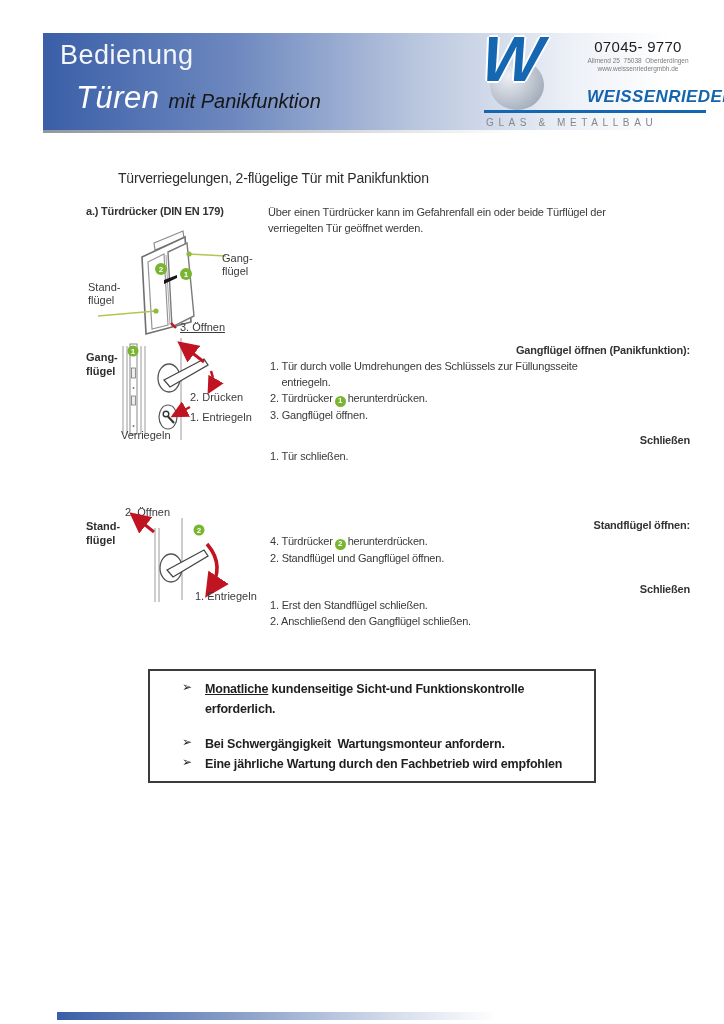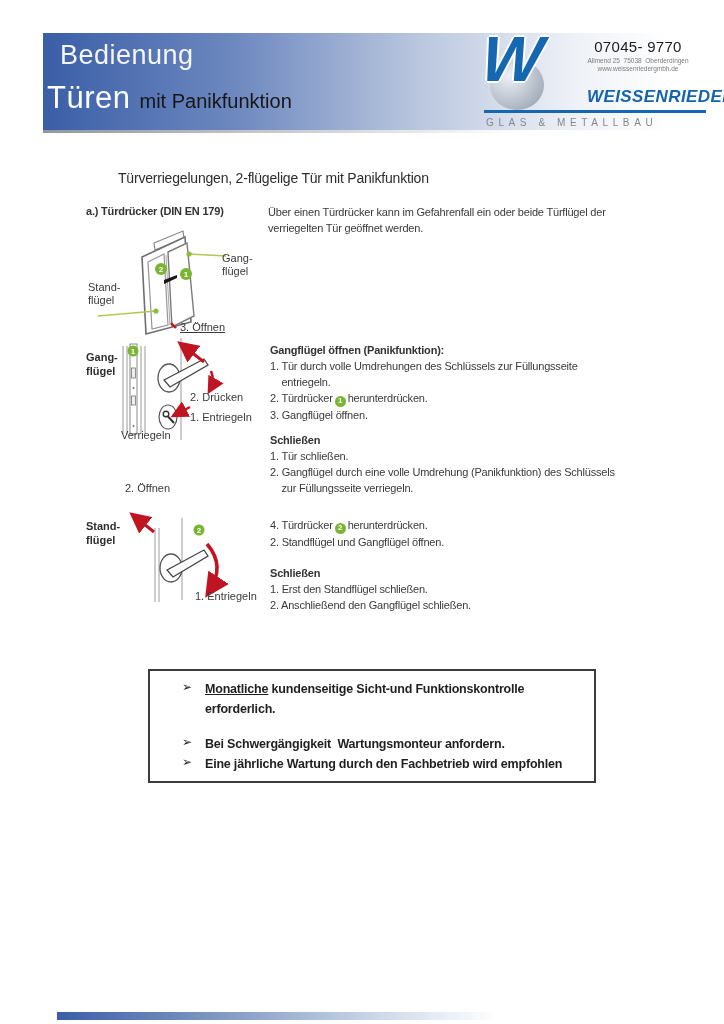--- a/index.html
+++ b/index.html
@@ -4,21 +4,21 @@
 <style>
   html,body{margin:0;padding:0;background:#fff;}
   .page{position:relative;width:724px;height:1024px;background:#ffffff;overflow:hidden;
         font-family:"Liberation Sans","DejaVu Sans",sans-serif;color:#3a3a3a;}
   
   .banner{position:absolute;left:43px;top:33px;width:681px;height:97px;
           background:linear-gradient(to right,#3a5ea7 0%,#6d88bf 28%,#b9c6de 55%,#eef1f7 78%,#ffffff 92%);}
   .banner::after{content:"";position:absolute;left:0;bottom:-3px;height:3px;width:70%;
           background:linear-gradient(to right,rgba(110,115,125,.75),rgba(200,205,215,0));}
   .banner-l1{position:absolute;left:17px;top:7px;font-size:27px;color:#f4f6fa;letter-spacing:.5px;}
-  .banner-l2{position:absolute;left:4px;top:47px;white-space:nowrap;}
+  .banner-l2{position:absolute;left:33px;top:47px;white-space:nowrap;font-style:italic;}
   .banner-l2 .big{font-size:31px;color:#fdfdfe;letter-spacing:.5px;}
   .banner-l2 .suffix{font-size:20px;color:#161616;margin-left:9px;}
   
   .logo{position:absolute;left:476px;top:34px;width:232px;height:96px;}
   .logo-sphere{position:absolute;left:14px;top:26px;width:54px;height:50px;border-radius:50%;
           background:radial-gradient(circle at 35% 32%,#eef1f5 0%,#c3cad4 45%,#8d98a9 100%);}
   .logo-w{position:absolute;left:6px;top:-12px;font-size:64px;font-weight:bold;font-style:italic;
           color:#1467b0;transform:skewX(-6deg);
           text-shadow:2px 0 0 #fff,-2px 0 0 #fff,0 2px 0 #fff,0 -2px 0 #fff;}
   .logo-contact{position:absolute;left:92px;top:4px;width:140px;text-align:center;}
@@ -32,21 +32,21 @@
           letter-spacing:4.6px;white-space:nowrap;}
   
   .doc-title{position:absolute;left:118px;top:170px;font-size:14px;letter-spacing:-.2px;color:#2c2c2c;}
   .sec-head{position:absolute;font-size:11px;font-weight:bold;color:#333;letter-spacing:-.2px;}
   .body-text{position:absolute;font-size:11px;line-height:16px;letter-spacing:-.2px;color:#3a3a3a;
           white-space:pre-wrap;}
   .side-label{position:absolute;font-size:11px;font-weight:bold;line-height:14px;color:#2e2e2e;
           white-space:pre-line;}
   .diag-label{position:absolute;font-size:11px;line-height:13px;color:#3a3a3a;white-space:pre-line;}
   .txt-block{position:absolute;width:420px;}
-  .txt-block .h{font-size:11px;font-weight:bold;line-height:16px;letter-spacing:-.2px;color:#333;}
+  .txt-block .h{font-size:11px;font-weight:bold;line-height:16px;letter-spacing:-.2px;color:#333;text-align:right;}
   .txt-block .ln{font-size:11px;line-height:16px;letter-spacing:-.2px;white-space:pre-wrap;}
   .gap{height:9px;}
   .gap2{height:15px;}
   .badge-inline{display:inline-flex;width:11px;height:11px;border-radius:50%;background:#79b530;
           color:#fff;font-size:8px;font-weight:bold;align-items:center;justify-content:center;
           vertical-align:-1px;margin:0 2px;}
   
   .diag{position:absolute;overflow:visible;}
   .diag text{font-family:"Liberation Sans",sans-serif;font-weight:bold;font-size:8px;fill:#fff;text-anchor:middle;}
   
@@ -152,25 +152,23 @@
 
   <div class="txt-block" style="left:270px;top:342px;">
     <div class="h">Gangflügel öffnen (Panikfunktion):</div>
     <div class="ln">1. Tür durch volle Umdrehungen des Schlüssels zur Füllungsseite
     entriegeln.</div>
     <div class="ln"><span>2. Türdrücker</span><span class="badge-inline">1</span><span>herunterdrücken.</span></div>
     <div class="ln">3. Gangflügel öffnen.</div>
     <div class="gap"></div>
     <div class="h">Schließen</div>
     <div class="ln">1. Tür schließen.</div>
-    <div class="ln">2. Gangflügel durch eine volle Umdrehung (Panikfunktion) des Schlüssels
-    zur Füllungsseite verriegeln.</div>
-  </div>
-
-  <div class="diag-label" style="left:125px;top:482px;">2. Öffnen</div>
+  </div>
+
+  <div class="diag-label" style="left:125px;top:506px;">2. Öffnen</div>
   <div class="side-label" style="left:86px;top:519px;">Stand-
 flügel</div>
 
   <svg class="diag" style="left:128px;top:504px;" width="112" height="104" viewBox="0 0 112 104">
     <defs>
       <marker id="sah" markerWidth="7" markerHeight="7" refX="5" refY="3.5" orient="auto">
         <polygon points="0,0 7,3.5 0,7" fill="#c11422"></polygon>
       </marker>
     </defs>
     <line x1="27" y1="24" x2="27" y2="98" stroke="#9a9a9a" stroke-width="1"></line>
@@ -179,20 +177,21 @@
     <ellipse cx="43" cy="64" rx="11" ry="14" fill="#ffffff" stroke="#555" stroke-width="1.3"></ellipse>
     <polygon points="39,66 76,46 80,52 45,73" fill="#ffffff" stroke="#444" stroke-width="1.3"></polygon>
     <path d="M26,28 L6,12" fill="none" stroke="#c11422" stroke-width="3" marker-end="url(#sah)"></path>
     <path d="M79,40 Q98,62 81,88" fill="none" stroke="#c11422" stroke-width="3.5" marker-end="url(#sah)"></path>
     <circle cx="71" cy="26" r="5.5" fill="#79b530"></circle>
     <text x="71" y="29">2</text>
   </svg>
   <div class="diag-label" style="left:195px;top:590px;">1. Entriegeln</div>
 
   <div class="txt-block" style="left:270px;top:517px;">
+    <div class="h">Standflügel öffnen:</div>
     <div class="ln"><span>4. Türdrücker</span><span class="badge-inline">2</span><span>herunterdrücken.</span></div>
     <div class="ln">2. Standflügel und Gangflügel öffnen.</div>
     <div class="gap2"></div>
     <div class="h">Schließen</div>
     <div class="ln">1. Erst den Standflügel schließen.</div>
     <div class="ln">2. Anschließend den Gangflügel schließen.</div>
   </div>
 
   <div class="notice">
     <div class="nb-item" style="top:8px;">

